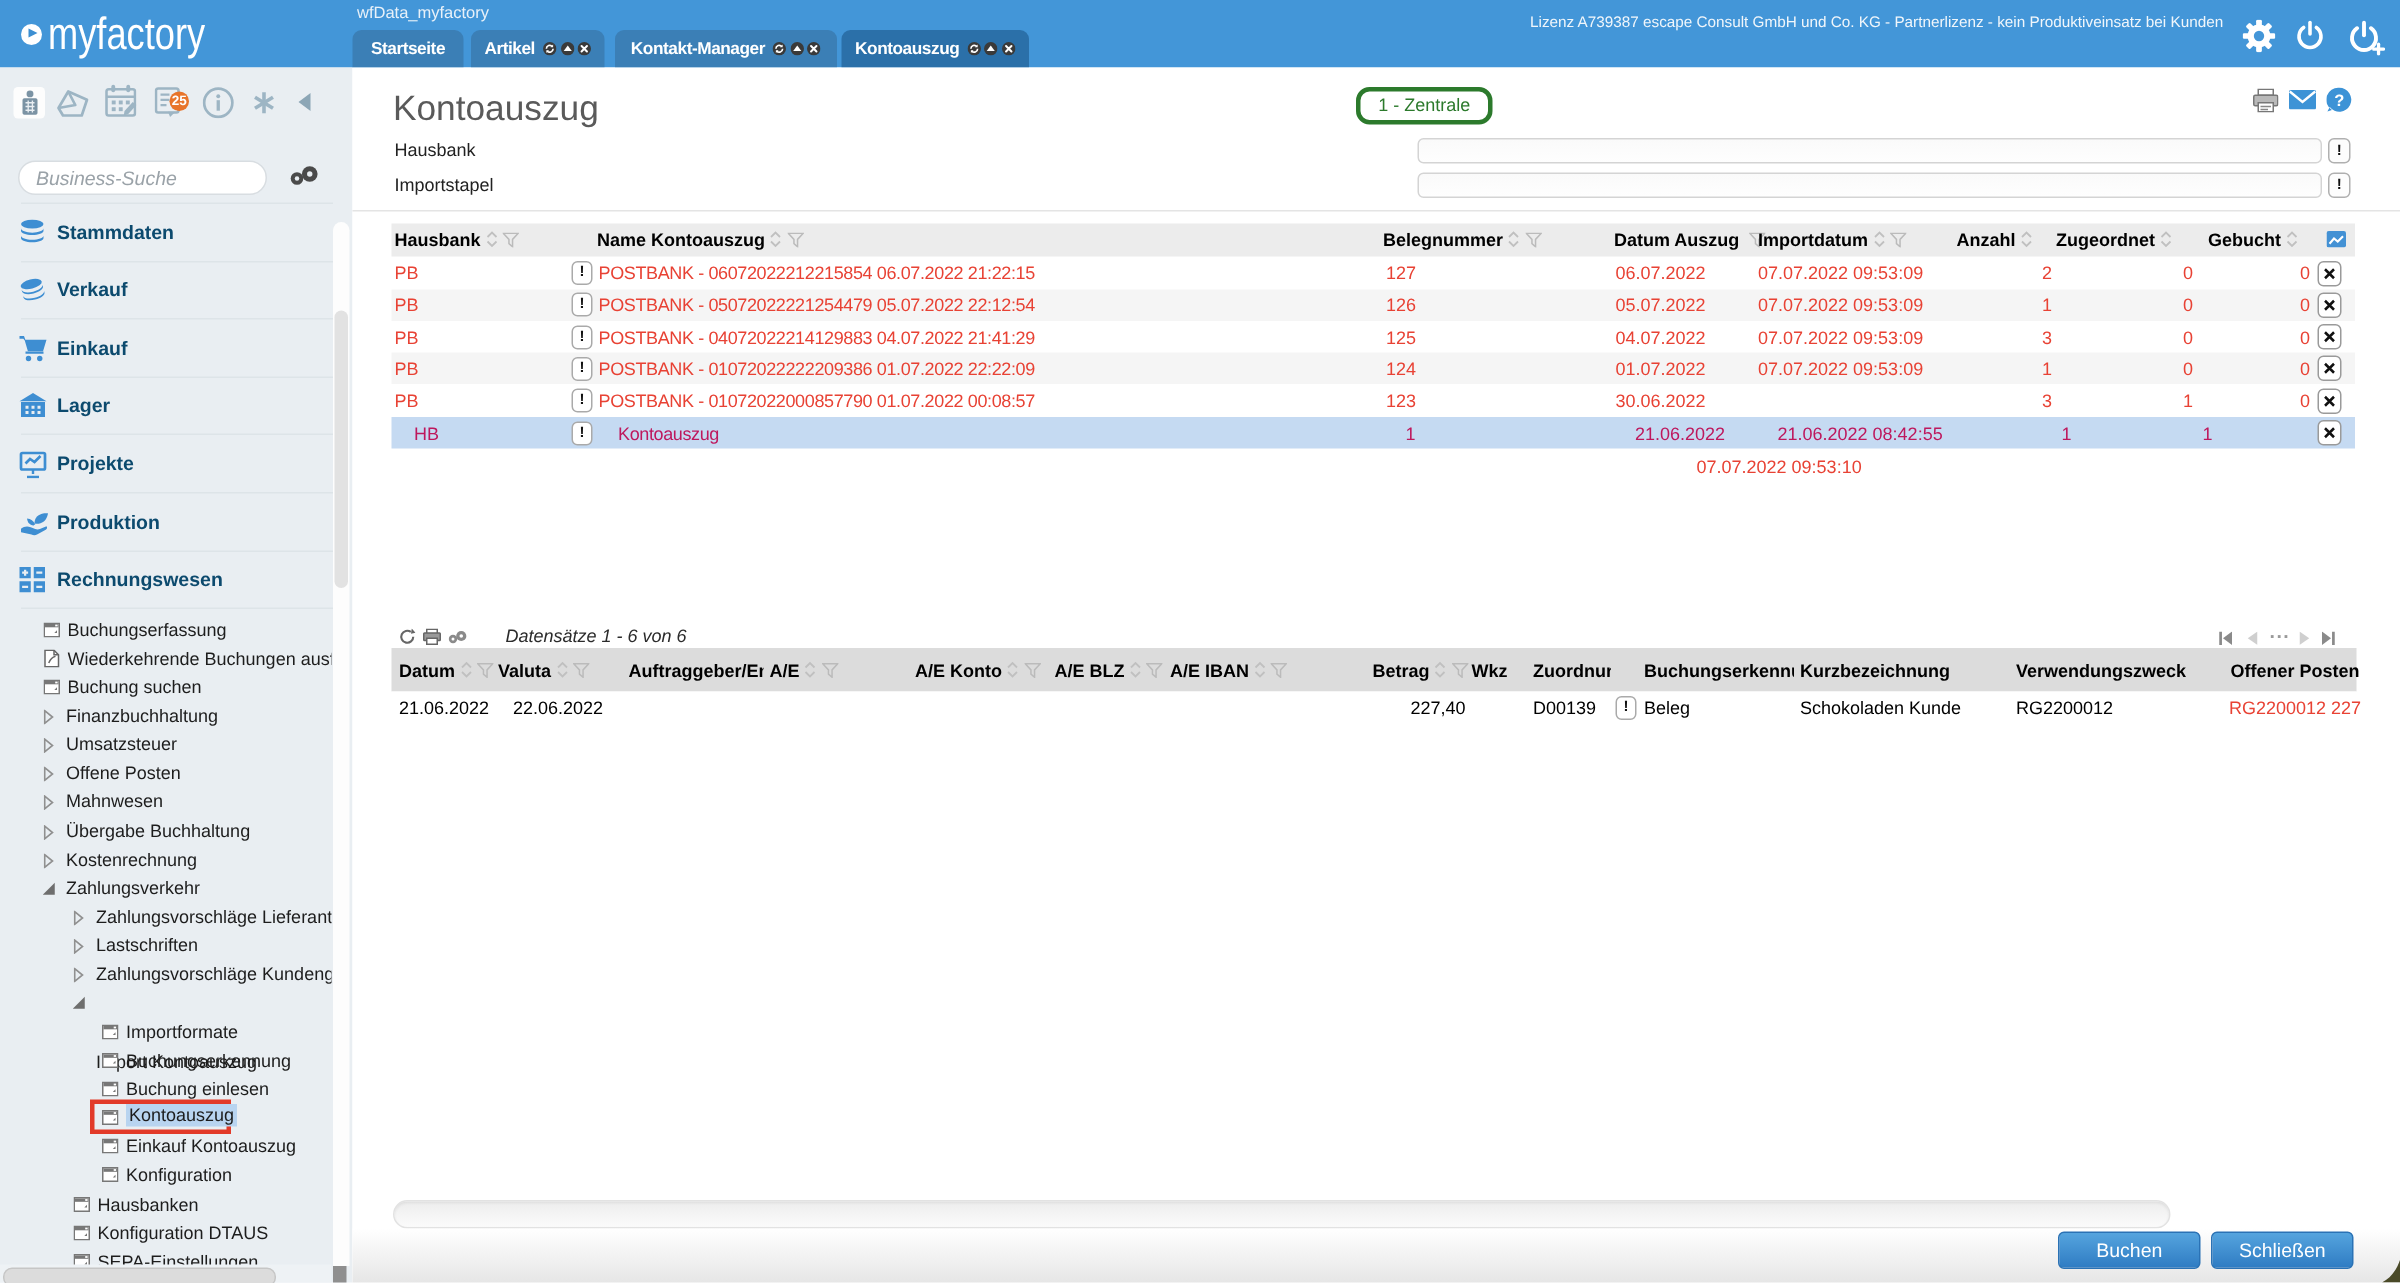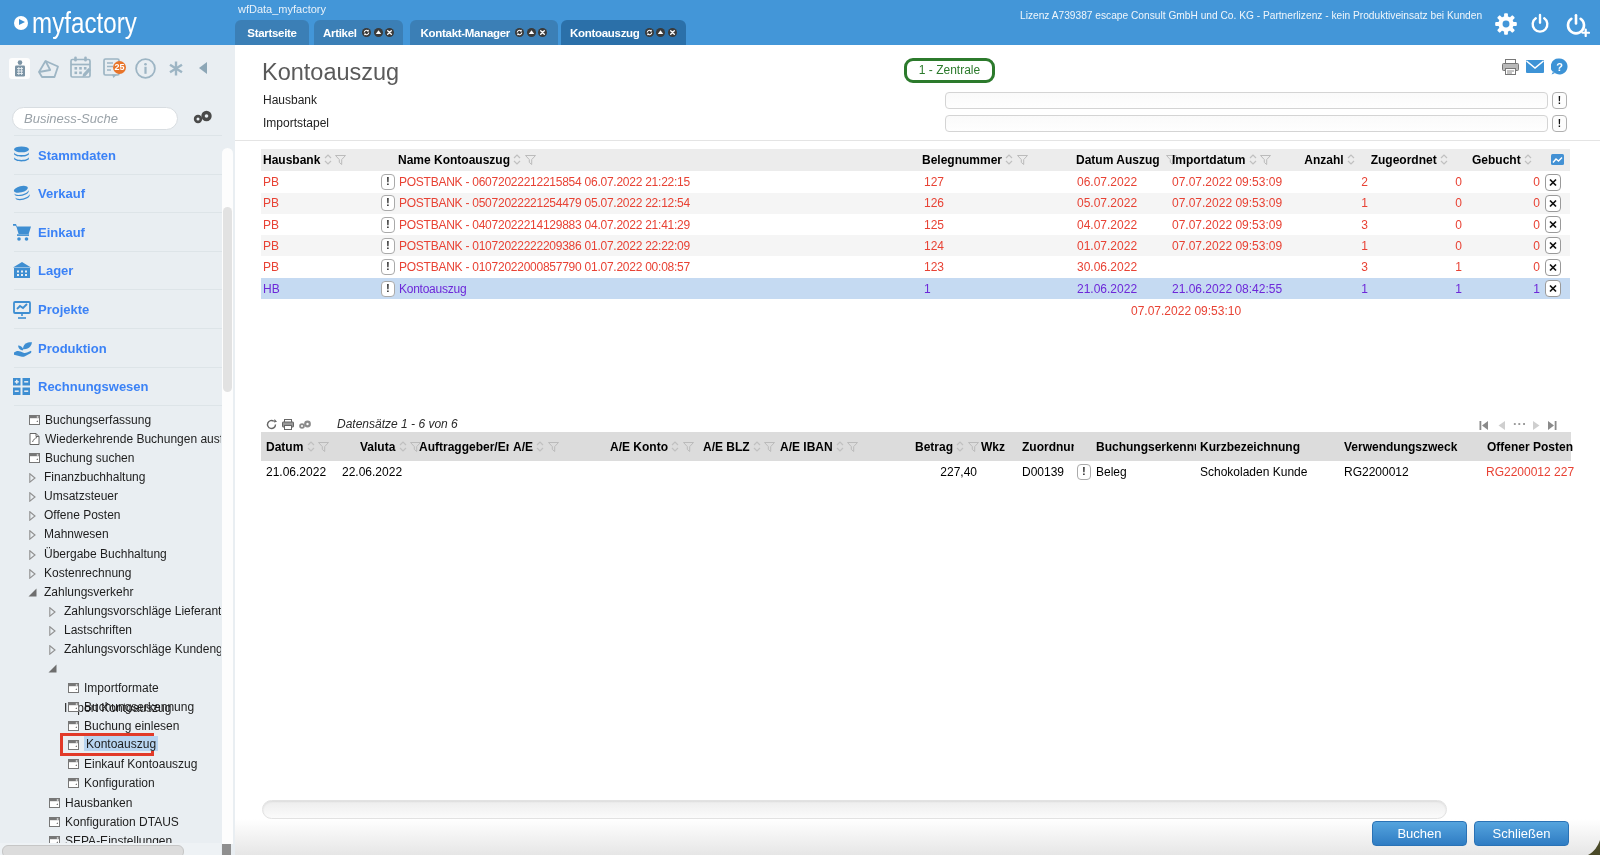--- a/index.html
+++ b/index.html
@@ -10,40 +10,40 @@
 #logo .circ:after { content:""; position:absolute; left:5.2px; top:3.4px; width:0; height:0; border-left:6px solid #3c8fd2; border-top:3.6px solid transparent; border-bottom:3.6px solid transparent; }
 #logo .word { position:absolute; left:18px; top:5px; color:#fff; font-size:26px; font-weight:normal; transform:scale(0.93,1.16); transform-origin:left top; }
 #wfdata { position:absolute; left:238px; top:3px; color:#e8f1f9; font-size:11px; }
 #license { position:absolute; left:1020px; top:10px; color:#f0f6fb; font-size:10.2px; }
 .tab { position:absolute; top:20px; height:25px; border-radius:6px 6px 0 0; background:#3b7fb6; color:#fff; font-size:11.5px; font-weight:bold; letter-spacing:-0.3px; display:flex; align-items:center; justify-content:center; white-space:nowrap; }
 .tab.active { background:#2b70a9; }
 .tabico { display:inline-block; margin-left:2.5px; vertical-align:-1px; }
 #sidebar { position:absolute; left:0; top:45px; width:235px; height:810px; background:#e9eef2; }
 #searchbox { position:absolute; left:12px; top:107px; width:166px; height:23px; background:#fff; border:1px solid #d8dde1; border-radius:12px; color:#9aa2a8; font-style:italic; font-size:13px; line-height:22px; padding-left:11px; }
 .menuitem { position:absolute; left:14px; width:208px; height:39px; border-bottom:1px solid #dde4e8; }
-.menuitem .mtext { position:absolute; left:24px; top:50%; transform:translateY(-50%); font-size:13px; font-weight:bold; color:#3b82f6; }
+.menuitem .mtext { position:absolute; left:24px; top:50%; transform:translateY(-50%); font-size:13px; font-weight:bold; color:#0c4a6e; }
 .tnode { position:absolute; height:19px; font-size:12px; color:#1d1d1d; white-space:nowrap; }
 #sb-vtrack { position:absolute; left:222px; top:148px; width:11px; height:696px; background:#fdfdfd; border-radius:6px 6px 0 0; }
 #sb-vthumb { position:absolute; left:223px; top:207px; width:9px; height:185px; background:#e2e2e2; border-radius:5px; }
 #sb-htrack { position:absolute; left:0px; top:843px; width:221px; height:12px; background:#eef2f5; }
 #sb-hthumb { position:absolute; left:2px; top:845px; width:182px; height:13px; background:#dcdcdc; border-radius:6px; border:1px solid #c6c6c6; }
 #sb-corner { position:absolute; left:222px; top:844px; width:9px; height:11px; background:#8f8f8f; }
 #content { position:absolute; left:235px; top:45px; width:1365px; height:810px; background:#fff; }
 #title { position:absolute; left:262px; top:59px; font-size:23.5px; color:#5a5a5a; }
 #zentrale { position:absolute; left:904px; top:58px; width:91px; height:25px; border:3px solid #2c7a2c; border-radius:9px; background:#fff; color:#2c7a2c; font-size:12px; text-align:center; line-height:19px; }
 .flabel { position:absolute; left:263px; font-size:12px; color:#222; }
 .finput { position:absolute; left:945px; width:603px; height:17px; border:1px solid #d4d4d4; border-radius:4px; background:linear-gradient(#fafafa,#fefefe); }
 .bangbtn { position:absolute; left:1552px; width:15px; height:17px; border:1px solid #b0b0b0; border-radius:4px; background:#fdfdfd; color:#111; font-size:10px; font-weight:bold; text-align:center; line-height:15px; }
 #hr1 { position:absolute; left:235px; top:140px; width:1365px; height:1px; background:#e4e4e4; }
 #t1head { position:absolute; left:261px; top:149px; width:1309px; height:22px; background:#ececec; }
 .hcell { position:absolute; font-size:12px; font-weight:bold; color:#000; white-space:nowrap; }
 .trow { position:absolute; left:261px; width:1309px; height:21px; }
 .rcell { position:absolute; font-size:12px; white-space:nowrap; top:50%; transform:translateY(-50%); }
 .red { color:#e84234; }
-.green { color:#6d28d9; }
+.green { color:#be185d;margin-left:13px; }
 .xbtn { position:absolute; left:1284px; top:2px; width:16px; height:17px; border:1px solid #9a9a9a; border-radius:4px; background:#fff; }
 .bbtn { position:absolute; top:2.5px; width:14px; height:16px; border:1px solid #aaa; border-radius:4px; background:#fff; text-align:center; line-height:14px; font-size:10px; color:#111; font-weight:bold; }
 #t2count { position:absolute; left:337px; top:417px; font-style:italic; font-size:12px; color:#2b2b2b; }
 #t2head { position:absolute; left:261px; top:432px; width:1310px; height:29px; background:#dcdcdc; }
 #hscroll { position:absolute; left:262px; top:800px; width:1185px; height:19px; border:1px solid #e2e2e2; border-radius:10px; background:linear-gradient(#ededed,#fbfbfb); box-shadow:inset 0 1px 2px rgba(0,0,0,0.07); }
 #bottombar { position:absolute; left:235px; top:819px; width:1365px; height:36px; background:linear-gradient(#ffffff,#e6e6e6); }
 .btn { position:absolute; top:821px; width:95px; height:25px; border-radius:4px; background:linear-gradient(#55a4de,#2f7cc3); border:1px solid #2a72b5; color:#fff; font-size:13px; text-align:center; line-height:24px; }
 .ico { position:absolute; }
 </style>
 </head>
@@ -607,21 +607,21 @@
     <rect x="6.7" width="1.8" height="9" fill="#8a8a8a"></rect>
   </svg>
 
 <div id="t2head"></div>
 <div class="hcell" style="left:266px; top:440px;">Datum&nbsp;<svg width="8" height="11" viewBox="0 0 8 11" style="vertical-align:-1px;">
       <path d="M1 4 4 1 7 4" fill="none" stroke="#c0c0c0" stroke-width="1.2"></path>
       <path d="M1 7 4 10 7 7" fill="none" stroke="#c0c0c0" stroke-width="1.2"></path>
     </svg>&nbsp;<svg width="11" height="10" viewBox="0 0 11 10" style="vertical-align:-1px;">
       <path d="M0.5 0.5h10L6.7 4.6v4.9L4.3 7.4V4.6z" fill="none" stroke="#bbbbbb" stroke-width="1"></path>
     </svg></div>
-<div class="hcell" style="left:360px; top:440px;">Valuta&nbsp;<svg width="8" height="11" viewBox="0 0 8 11" style="vertical-align:-1px;">
+<div class="hcell" style="left:332px; top:440px;">Valuta&nbsp;<svg width="8" height="11" viewBox="0 0 8 11" style="vertical-align:-1px;">
       <path d="M1 4 4 1 7 4" fill="none" stroke="#c0c0c0" stroke-width="1.2"></path>
       <path d="M1 7 4 10 7 7" fill="none" stroke="#c0c0c0" stroke-width="1.2"></path>
     </svg>&nbsp;<svg width="11" height="10" viewBox="0 0 11 10" style="vertical-align:-1px;">
       <path d="M0.5 0.5h10L6.7 4.6v4.9L4.3 7.4V4.6z" fill="none" stroke="#bbbbbb" stroke-width="1"></path>
     </svg></div>
 <div class="hcell" style="left:419px; top:440px;"><span style="display:inline-block;width:90px;overflow:hidden;white-space:nowrap;vertical-align:top;">Auftraggeber/Empf</span></div>
 <div class="hcell" style="left:513px; top:440px;">A/E&nbsp;<svg width="8" height="11" viewBox="0 0 8 11" style="vertical-align:-1px;">
       <path d="M1 4 4 1 7 4" fill="none" stroke="#c0c0c0" stroke-width="1.2"></path>
       <path d="M1 7 4 10 7 7" fill="none" stroke="#c0c0c0" stroke-width="1.2"></path>
     </svg>&nbsp;<svg width="11" height="10" viewBox="0 0 11 10" style="vertical-align:-1px;">

